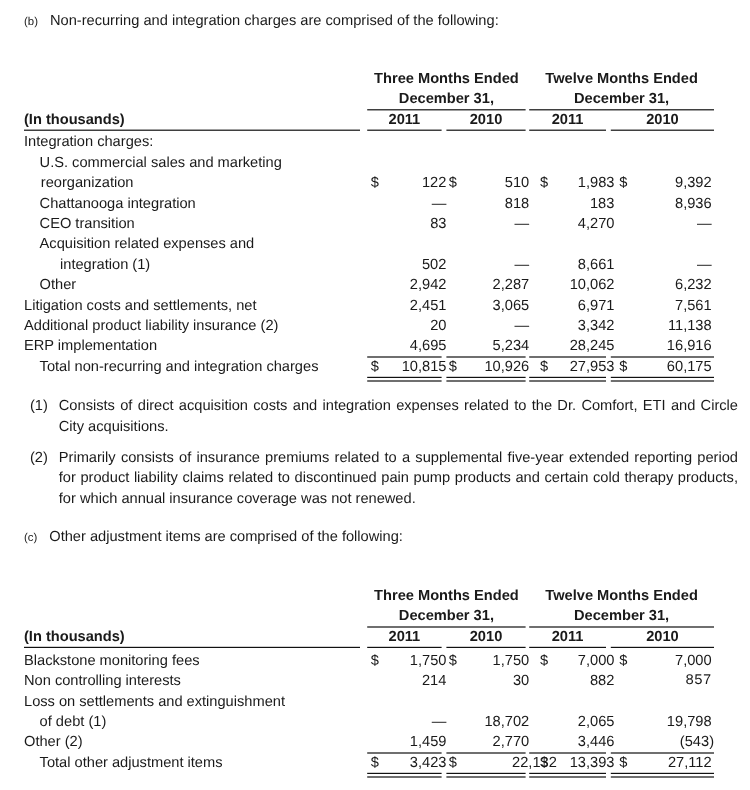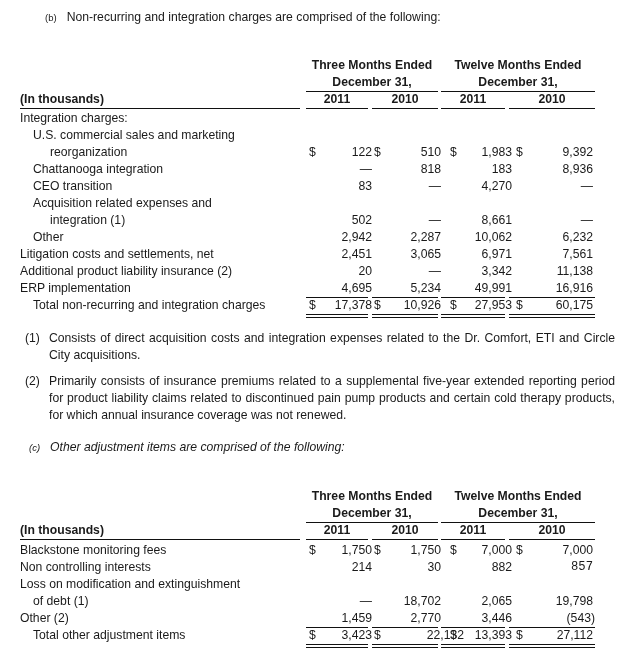--- a/index.html
+++ b/index.html
@@ -1,19 +1,19 @@
 <!DOCTYPE html>
 <html><head>
 <meta charset="utf-8">
 <style>
   html, body { margin:0; padding:0; background:#ffffff; }
   body { width:625px; height:658px; position:relative; overflow:hidden;
          font-family:"Liberation Sans", sans-serif; color:#1a1a1a; }
   .abs { position:absolute; white-space:nowrap; }
-  .sec-title { font-size:12.2px;margin-left:25px; }
+  .sec-title { font-size:12.2px; }
   .sec-title .tag { font-size:9.5px; margin-right:10px; }
   .hdr { font-size:12.2px; font-weight:bold; text-align:center; }
   .lbl { font-size:12.2px; }
   .num { font-size:12.2px; text-align:right; }
   .cur { font-size:12.2px; }
   .line { position:absolute; height:0; border-top:1px solid #111; }
   .dline { position:absolute; height:2px; border-top:1px solid #111; border-bottom:1px solid #111; }
   .note { position:absolute; font-size:12.2px; line-height:17px; text-align:justify; }
   .note .nmark { position:absolute; left:-24px; top:0; }
 </style>
@@ -39,21 +39,21 @@
 <div class="line" style="left:20px; top:108px; width:280px;"></div>
 <div class="line" style="left:306px; top:108px; width:62px;"></div>
 <div class="line" style="left:372px; top:108px; width:66px;"></div>
 <div class="line" style="left:441px; top:108px; width:64px;"></div>
 <div class="line" style="left:509px; top:108px; width:86px;"></div>
 
 <div class="abs lbl" style="left:20px; top:111px;">Integration charges:</div>
 
 <div class="abs lbl" style="left:33px; top:128px;">U.S. commercial sales and marketing</div>
 
-<div class="abs lbl" style="left:50px; top:145px;">reorganization</div>
+<div class="abs lbl" style="left:34px; top:145px;">reorganization</div>
 <div class="abs cur" style="left:309px; top:145px;">$</div>
 <div class="abs num" style="left:320px; top:145px; width:52px;">122</div>
 <div class="abs cur" style="left:374px; top:145px;">$</div>
 <div class="abs num" style="left:385px; top:145px; width:56px;">510</div>
 <div class="abs cur" style="left:450px; top:145px;">$</div>
 <div class="abs num" style="left:460px; top:145px; width:52px;">1,983</div>
 <div class="abs cur" style="left:516px; top:145px;">$</div>
 <div class="abs num" style="left:530px; top:145px; width:63px;">9,392</div>
 
 <div class="abs lbl" style="left:33px; top:162px;">Chattanooga integration</div>
@@ -90,49 +90,49 @@
 
 <div class="abs lbl" style="left:20px; top:264px;">Additional product liability insurance (2)</div>
 <div class="abs num" style="left:320px; top:264px; width:52px;">20</div>
 <div class="abs num" style="left:385px; top:264px; width:56px;">—</div>
 <div class="abs num" style="left:460px; top:264px; width:52px;">3,342</div>
 <div class="abs num" style="left:530px; top:264px; width:63px;">11,138</div>
 
 <div class="abs lbl" style="left:20px; top:281px;">ERP implementation</div>
 <div class="abs num" style="left:320px; top:281px; width:52px;">4,695</div>
 <div class="abs num" style="left:385px; top:281px; width:56px;">5,234</div>
-<div class="abs num" style="left:460px; top:281px; width:52px;">49,991</div>
+<div class="abs num" style="left:460px; top:281px; width:52px;">28,245</div>
 <div class="abs num" style="left:530px; top:281px; width:63px;">16,916</div>
 <div class="line" style="left:306px; top:297px; width:62px;"></div>
 <div class="line" style="left:372px; top:297px; width:66px;"></div>
 <div class="line" style="left:441px; top:297px; width:64px;"></div>
 <div class="line" style="left:509px; top:297px; width:86px;"></div>
 
 <div class="abs lbl" style="left:33px; top:298px;">Total non-recurring and integration charges</div>
 <div class="abs cur" style="left:309px; top:298px;">$</div>
-<div class="abs num" style="left:320px; top:298px; width:52px;">17,378</div>
+<div class="abs num" style="left:320px; top:298px; width:52px;">10,815</div>
 <div class="abs cur" style="left:374px; top:298px;">$</div>
 <div class="abs num" style="left:385px; top:298px; width:56px;">10,926</div>
 <div class="abs cur" style="left:450px; top:298px;">$</div>
 <div class="abs num" style="left:460px; top:298px; width:52px;">27,953</div>
 <div class="abs cur" style="left:516px; top:298px;">$</div>
 <div class="abs num" style="left:530px; top:298px; width:63px;">60,175</div>
 <div class="dline" style="left:306px; top:314px; width:62px;"></div>
 <div class="dline" style="left:372px; top:314px; width:66px;"></div>
 <div class="dline" style="left:441px; top:314px; width:64px;"></div>
 <div class="dline" style="left:509px; top:314px; width:86px;"></div>
 
 <div class="note" style="left:49px; top:330px; width:566px;">
   <span class="nmark">(1)</span><span>Consists of direct acquisition costs and integration expenses related to the Dr. Comfort, ETI and Circle City acquisitions.</span>
 </div>
 <div class="note" style="left:49px; top:373px; width:566px;">
   <span class="nmark">(2)</span><span>Primarily consists of insurance premiums related to a supplemental five-year extended reporting period for product liability claims related to discontinued pain pump products and certain cold therapy products, for which annual insurance coverage was not renewed.</span>
 </div>
 
-<div class="abs sec-title" style="left:4px; top:440px;font-style:italic;">
+<div class="abs sec-title" style="left:20px; top:440px;">
   <span class="tag">(c)</span><span>Other adjustment items are comprised of the following:</span>
 </div>
 
 <div class="abs hdr" style="left:306px; top:489px; width:132px;">Three Months Ended</div>
 <div class="abs hdr" style="left:306px; top:506px; width:132px;">December 31,</div>
 <div class="abs hdr" style="left:441px; top:489px; width:154px;">Twelve Months Ended</div>
 <div class="abs hdr" style="left:441px; top:506px; width:154px;">December 31,</div>
 <div class="line" style="left:306px; top:522px; width:132px;"></div>
 <div class="line" style="left:441px; top:522px; width:154px;"></div>
 
@@ -156,21 +156,21 @@
 <div class="abs num" style="left:460px; top:543px; width:52px;">7,000</div>
 <div class="abs cur" style="left:516px; top:543px;">$</div>
 <div class="abs num" style="left:530px; top:543px; width:63px;">7,000</div>
 
 <div class="abs lbl" style="left:20px; top:560px;">Non controlling interests</div>
 <div class="abs num" style="left:320px; top:560px; width:52px;">214</div>
 <div class="abs num" style="left:385px; top:560px; width:56px;">30</div>
 <div class="abs num" style="left:460px; top:560px; width:52px;">882</div>
 <div class="abs num" style="left:530px; top:560px; width:63px;font-family:Liberation Mono, monospace;">857</div>
 
-<div class="abs lbl" style="left:20px; top:577px;">Loss on modification and extinguishment</div>
+<div class="abs lbl" style="left:20px; top:577px;">Loss on settlements and extinguishment</div>
 
 <div class="abs lbl" style="left:33px; top:594px;">of debt (1)</div>
 <div class="abs num" style="left:320px; top:594px; width:52px;">—</div>
 <div class="abs num" style="left:385px; top:594px; width:56px;">18,702</div>
 <div class="abs num" style="left:460px; top:594px; width:52px;">2,065</div>
 <div class="abs num" style="left:530px; top:594px; width:63px;">19,798</div>
 
 <div class="abs lbl" style="left:20px; top:611px;">Other (2)</div>
 <div class="abs num" style="left:320px; top:611px; width:52px;">1,459</div>
 <div class="abs num" style="left:385px; top:611px; width:56px;">2,770</div>

